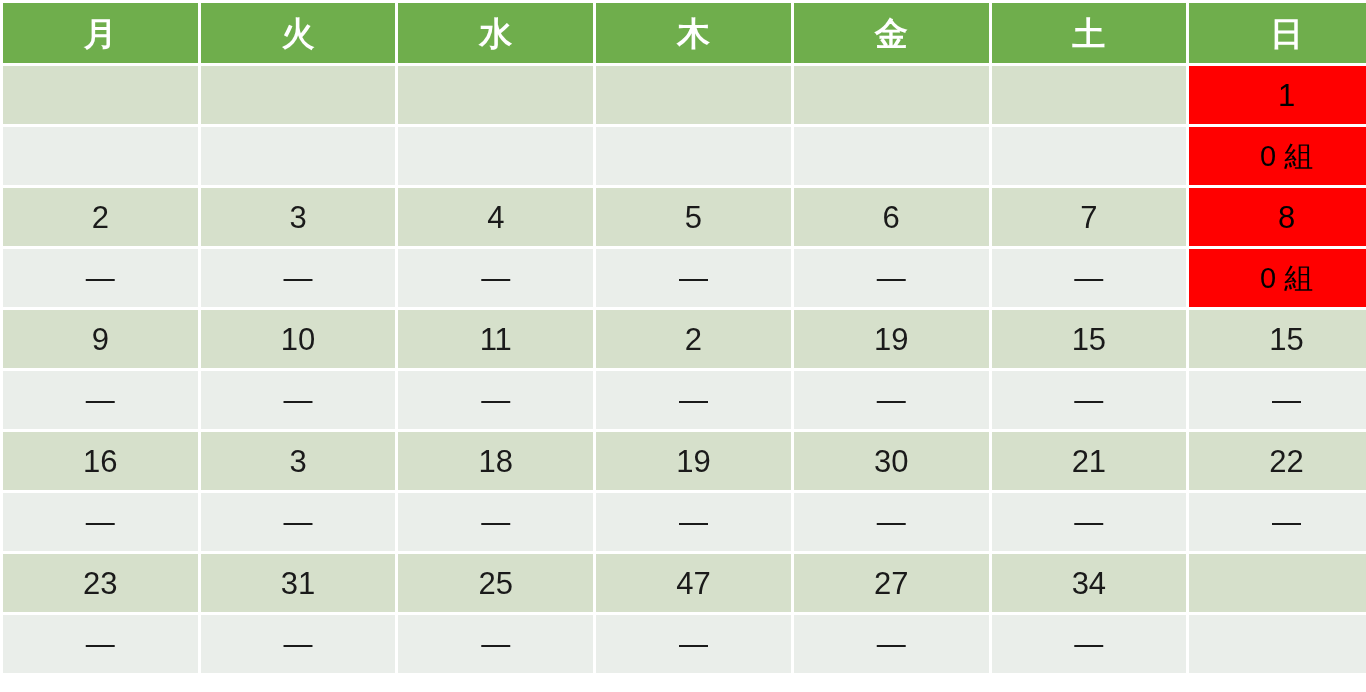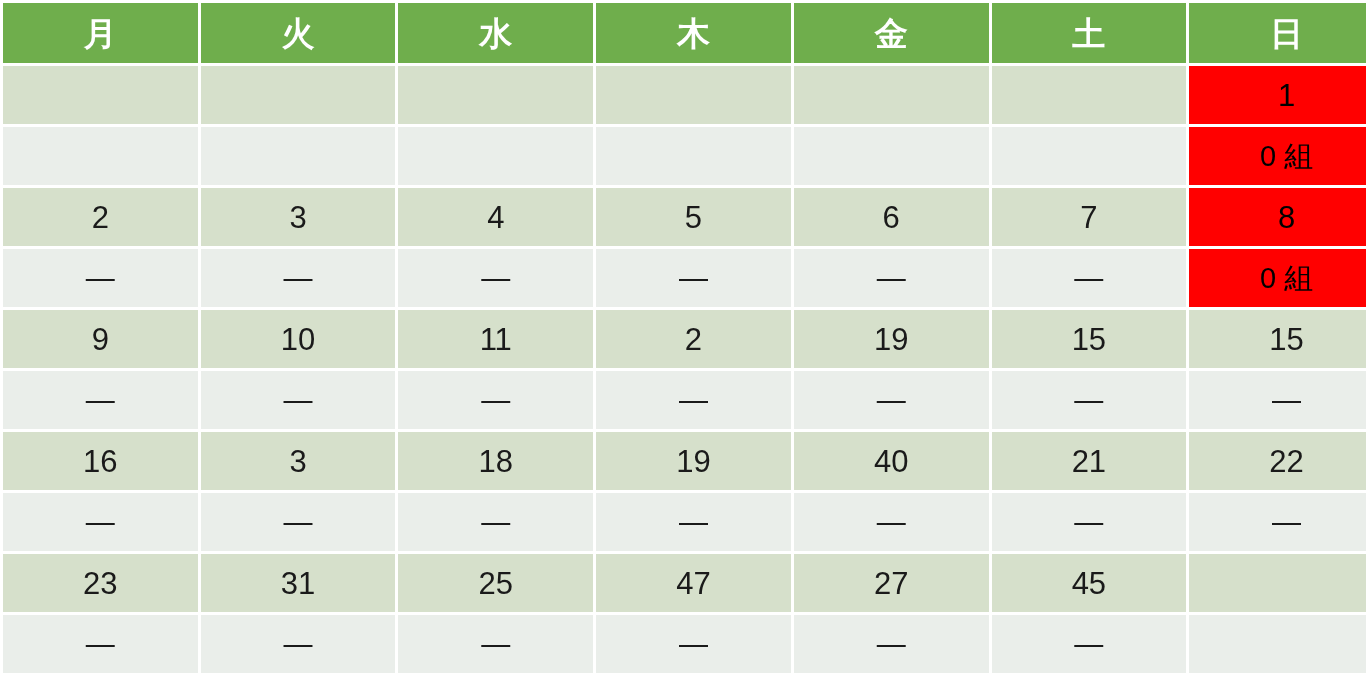--- a/index.html
+++ b/index.html
@@ -157,40 +157,40 @@
           <td class="note-cell">―</td>
           <td class="note-cell">―</td>
           <td class="note-cell">―</td>
           <td class="note-cell">―</td>
         </tr>
         <tr>
           <td class="day-cell">16</td>
           <td class="day-cell">3</td>
           <td class="day-cell">18</td>
           <td class="day-cell">19</td>
-          <td class="day-cell">40</td>
+          <td class="day-cell">30</td>
           <td class="day-cell">21</td>
           <td class="day-cell">22</td>
         </tr>
         <tr>
           <td class="note-cell">―</td>
           <td class="note-cell">―</td>
           <td class="note-cell">―</td>
           <td class="note-cell">―</td>
           <td class="note-cell">―</td>
           <td class="note-cell">―</td>
           <td class="note-cell">―</td>
         </tr>
         <tr>
           <td class="day-cell">23</td>
           <td class="day-cell">31</td>
           <td class="day-cell">25</td>
           <td class="day-cell">47</td>
           <td class="day-cell">27</td>
-          <td class="day-cell">45</td>
+          <td class="day-cell">34</td>
           <td class="day-cell empty-cell"></td>
         </tr>
         <tr>
           <td class="note-cell">―</td>
           <td class="note-cell">―</td>
           <td class="note-cell">―</td>
           <td class="note-cell">―</td>
           <td class="note-cell">―</td>
           <td class="note-cell">―</td>
           <td class="note-cell empty-cell"></td>

